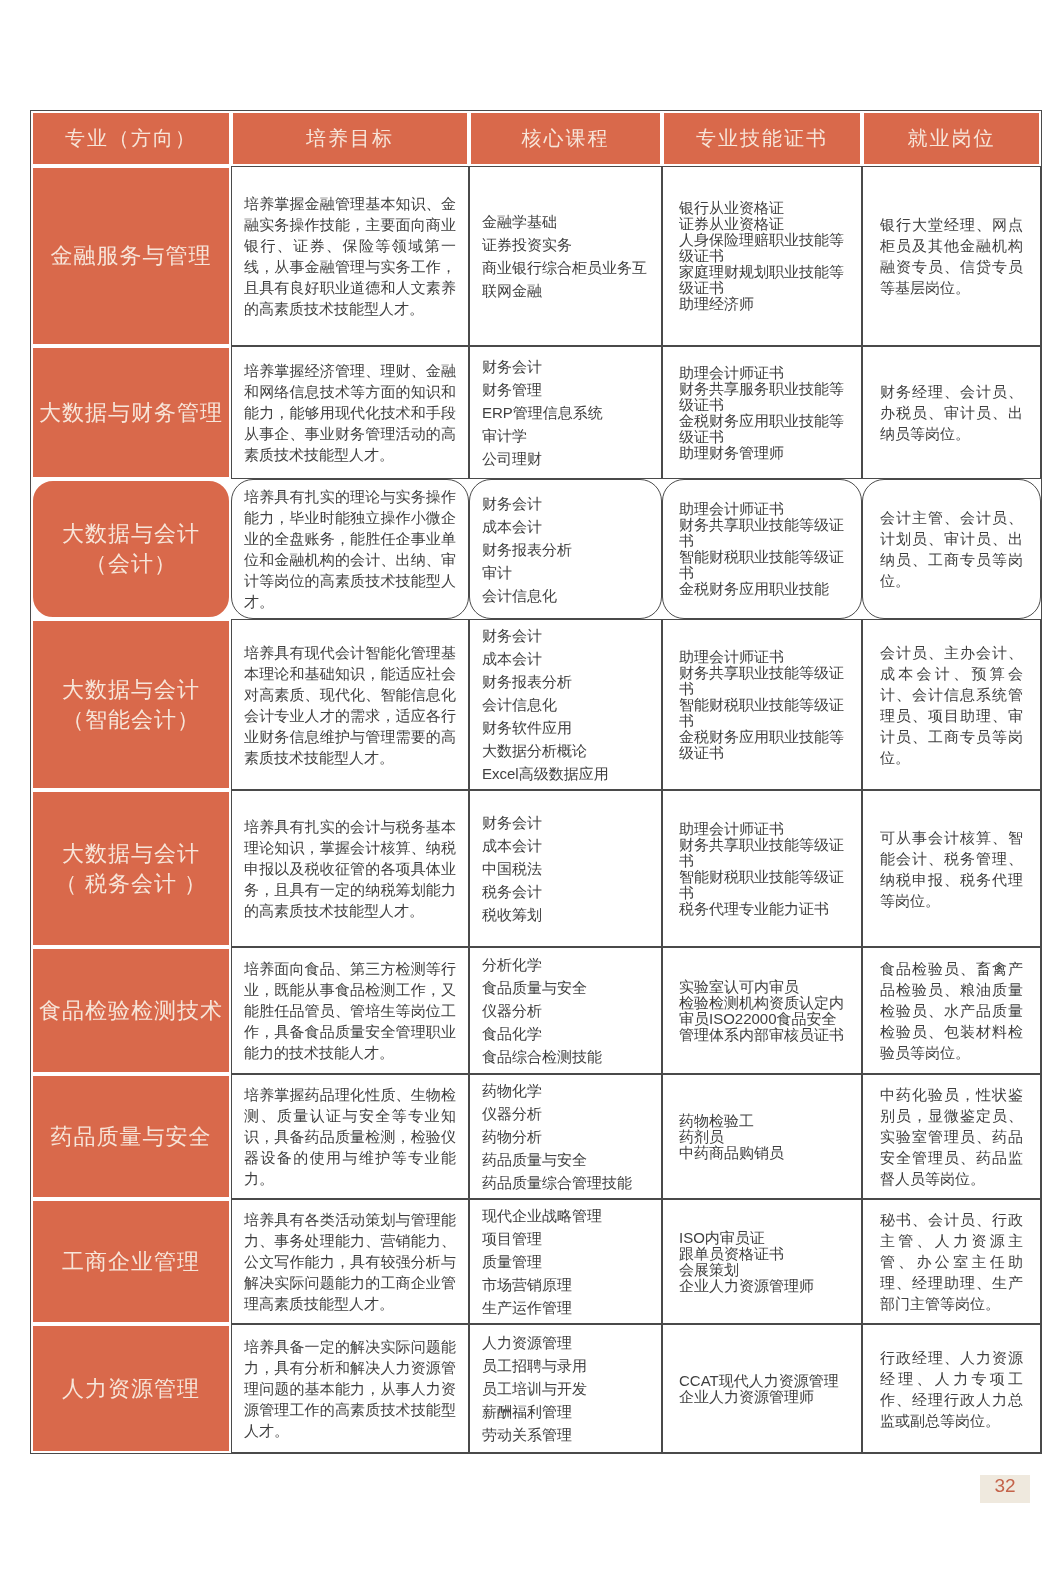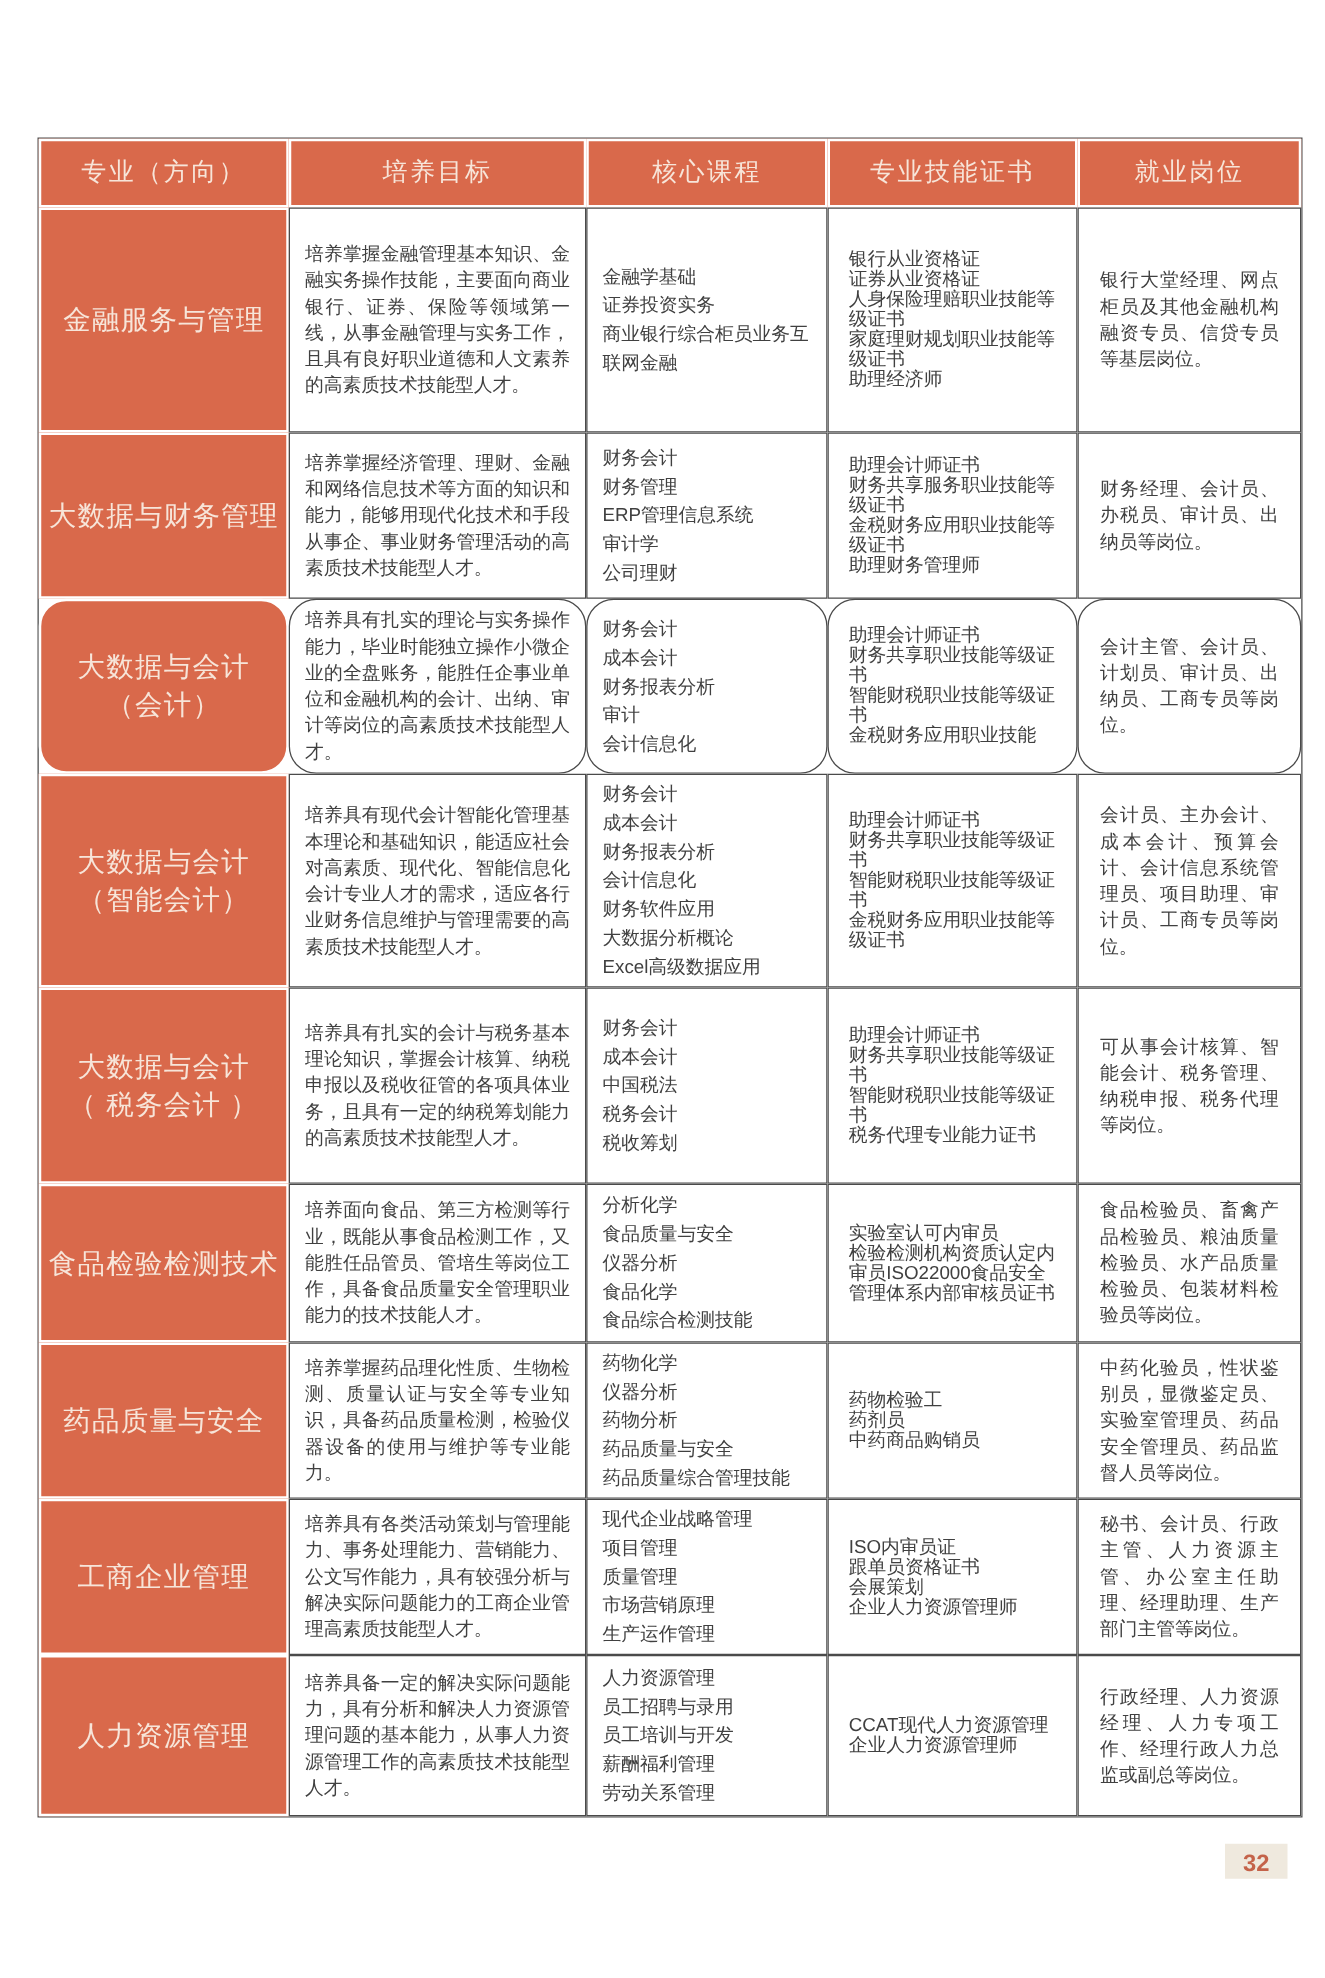--- a/index.html
+++ b/index.html
@@ -85,23 +85,23 @@
   tr.r8 td { height: 125px; }
   tr.r9 td { height: 129px; }
 
   .page-badge {
     position: absolute;
     left: 980px; top: 1475px;
     width: 50px; height: 28px;
     background: #efe9de;
     color: #c4634a;
     font-size: 19px;
-    font-weight: bold;
+    font-weight: normal;
     display: flex;
-    align-items: flex-end;
+    align-items: flex-start;
     justify-content: center;
   }
 </style>
 </head>
 <body>
 
 <div class="page">
 
   <table class="programs">
     <colgroup>

